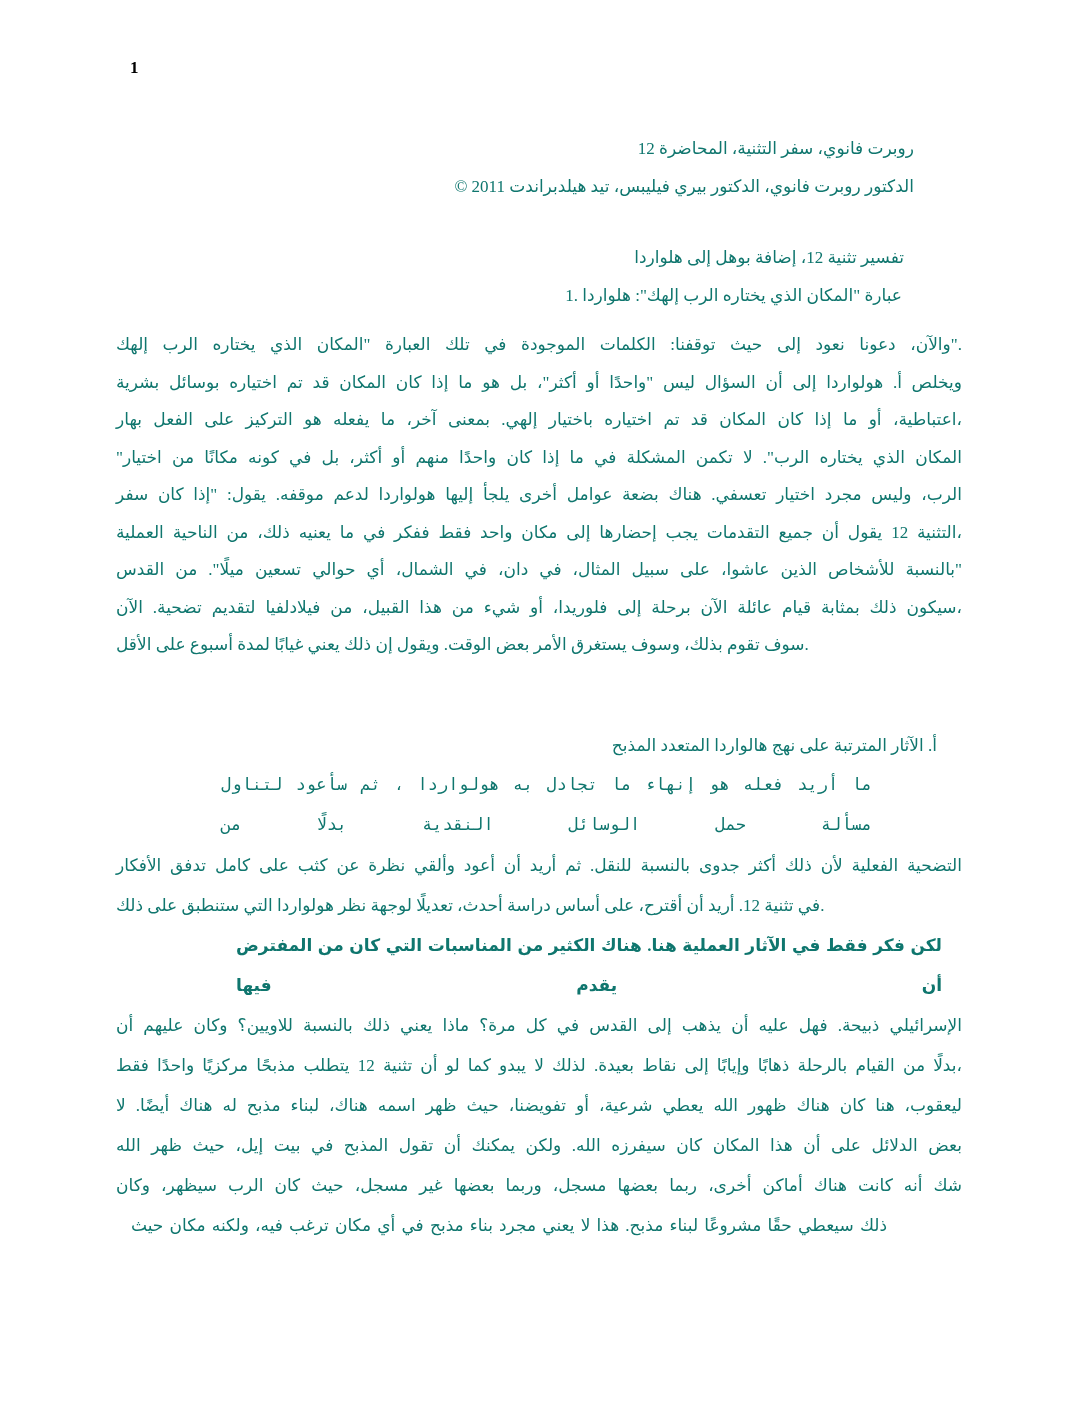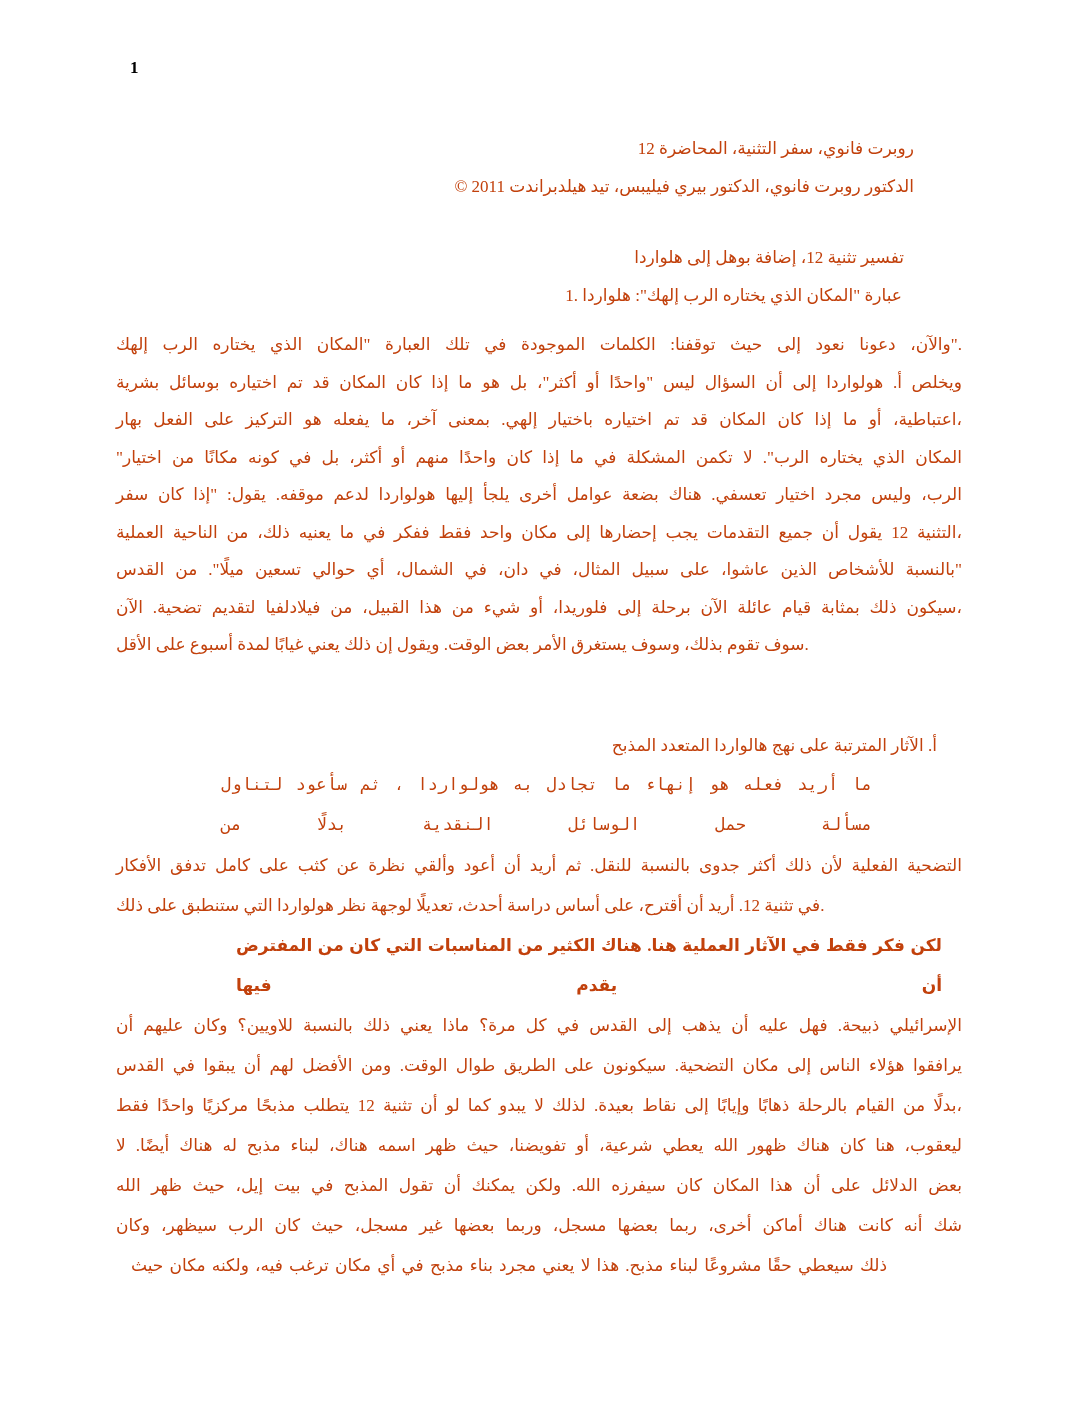--- a/index.html
+++ b/index.html
@@ -25,21 +25,21 @@
     left: 116px;
     top: 0;
     width: 846px;
   }
   .line {
     direction: rtl;
     unicode-bidi: embed;
     font-size: 17px;
     line-height: 37.5px;
     white-space: normal;
-    color: #c2410c;
+    color: #0f766e;
   }
   .line.b { line-height: 40px; }
   .line.j { text-align: justify; text-align-last: justify; }
   .line.l { text-align: left; text-align-last: left; }
   .line.r { text-align: right; text-align-last: right; }
 </style>
 </head>
 <body>
 
 <div class="page">
@@ -57,20 +57,19 @@
       <div class="line j">،التثنية 12 يقول أن جميع التقدمات يجب إحضارها إلى مكان واحد فقط ففكر في ما يعنيه ذلك، من الناحية العملية</div>
       <div class="line j">"بالنسبة للأشخاص الذين عاشوا، على سبيل المثال، في دان، في الشمال، أي حوالي تسعين ميلًا". من القدس</div>
       <div class="line j">،سيكون ذلك بمثابة قيام عائلة الآن برحلة إلى فلوريدا، أو شيء من هذا القبيل، من فيلادلفيا لتقديم تضحية. الآن</div>
       <div class="line l">.سوف تقوم بذلك، وسوف يستغرق الأمر بعض الوقت. ويقول إن ذلك يعني غيابًا لمدة أسبوع على الأقل</div>
       <div class="line r b" style="padding-right: 25px; margin-top: 62px;">أ. الآثار المترتبة على نهج هالواردا المتعدد المذبح</div>
       <div class="line j b" style="padding-left: 105px; padding-right: 90px; font-family: Liberation Mono, monospace;">ما أريد فعله هو إنهاء ما تجادل به هولواردا ، ثم سأعود لتناول مسألة حمل الوسائل النقدية بدلًا من</div>
       <div class="line j b">التضحية الفعلية لأن ذلك أكثر جدوى بالنسبة للنقل. ثم أريد أن أعود وألقي نظرة عن كثب على كامل تدفق الأفكار</div>
       <div class="line l b">.في تثنية 12. أريد أن أقترح، على أساس دراسة أحدث، تعديلًا لوجهة نظر هولواردا التي ستنطبق على ذلك</div>
       <div class="line j b" style="padding-left: 120px; padding-right: 20px; font-weight: bold;">لكن فكر فقط في الآثار العملية هنا. هناك الكثير من المناسبات التي كان من المفترض أن يقدم فيها</div>
       <div class="line j b">الإسرائيلي ذبيحة. فهل عليه أن يذهب إلى القدس في كل مرة؟ ماذا يعني ذلك بالنسبة للاويين؟ وكان عليهم أن</div>
-      <div class="line j b">يرافقوا هؤلاء الناس إلى مكان التضحية. سيكونون على الطريق طوال الوقت. ومن الأفضل لهم أن يبقوا في القدس</div>
       <div class="line j b">،بدلًا من القيام بالرحلة ذهابًا وإيابًا إلى نقاط بعيدة. لذلك لا يبدو كما لو أن تثنية 12 يتطلب مذبحًا مركزيًا واحدًا فقط</div>
       <div class="line j b">ليعقوب، هنا كان هناك ظهور الله يعطي شرعية، أو تفويضنا، حيث ظهر اسمه هناك، لبناء مذبح له هناك أيضًا. لا</div>
       <div class="line j b">بعض الدلائل على أن هذا المكان كان سيفرزه الله. ولكن يمكنك أن تقول المذبح في بيت إيل، حيث ظهر الله</div>
       <div class="line j b">شك أنه كانت هناك أماكن أخرى، ربما بعضها مسجل، وربما بعضها غير مسجل، حيث كان الرب سيظهر، وكان</div>
       <div class="line j b" style="padding-left: 15px; padding-right: 75px;">ذلك سيعطي حقًا مشروعًا لبناء مذبح. هذا لا يعني مجرد بناء مذبح في أي مكان ترغب فيه، ولكنه مكان حيث</div>
     </div>
 </div>
 
 </body></html>

